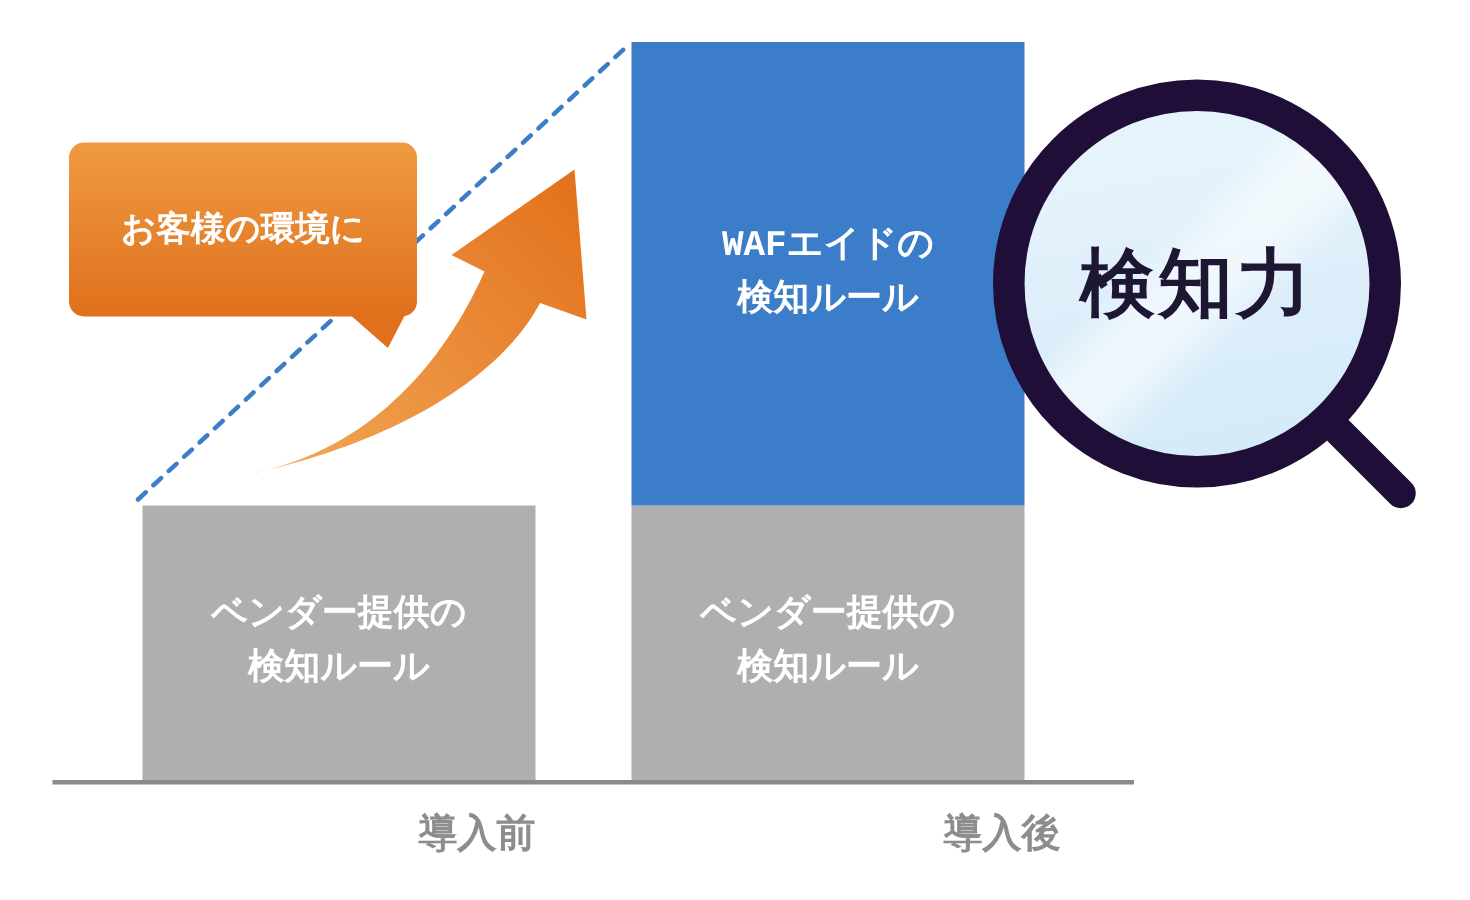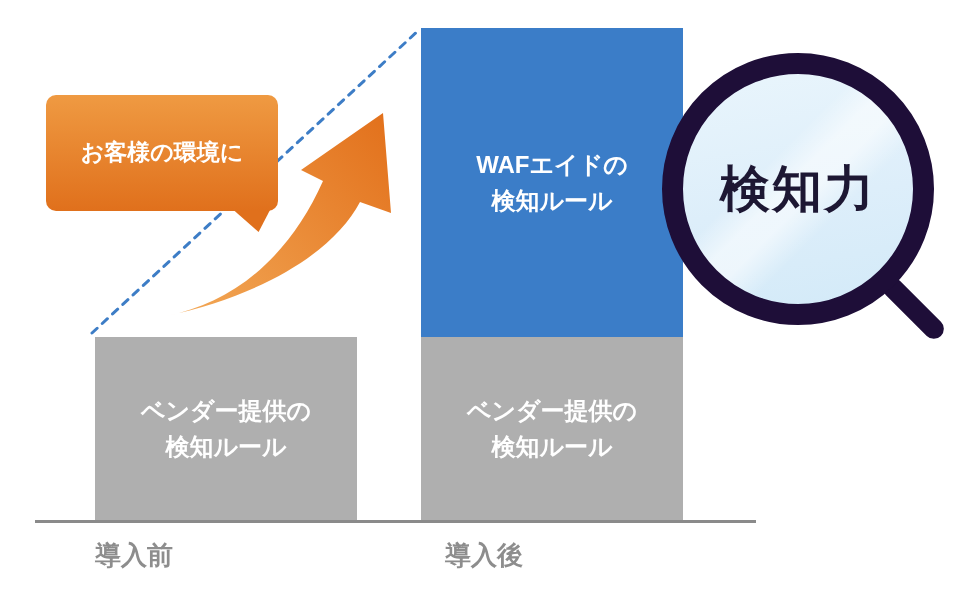--- a/index.html
+++ b/index.html
@@ -19,31 +19,32 @@
     display: flex;
     flex-direction: column;
     justify-content: center;
     align-items: center;
     color: #ffffff;
     font-size: 24px;
     font-weight: 600;
     line-height: 1.5;
     text-align: center;
     z-index: 1;
+    font-family: Liberation Mono, monospace;
   }
   .bar-before        { left: 95px;  top: 337px; width: 262px; height: 184px; background: #afafaf; }
   .bar-after-vendor  { left: 421px; top: 337px; width: 262px; height: 184px; background: #afafaf; }
   .bar-after-wafaid  { left: 421px; top: 28px;  width: 262px; height: 309px; background: #3b7dc8; }
   .bar .l { display: block; }
 
   
   .baseline { position: absolute; left: 35px; top: 520px; width: 721px; height: 3px; background: #8a8a8a; z-index: 1; }
   .axis-label {
     position: absolute; top: 538px; width: 262px;
-    text-align: left; font-size: 26px; font-weight: 600; color: #8d8d8d; z-index: 1;
+    text-align: right; font-size: 26px; font-weight: 600; color: #8d8d8d; z-index: 1;
   }
   .axis-label-before { left: 95px; }
   .axis-label-after  { left: 445px; }
 
   
   .callout {
     position: absolute;
     left: 46px; top: 95px; width: 232px; height: 116px;
     border-radius: 10px;
     background: linear-gradient(180deg, #ef9a42 0%, #e0701c 100%);

